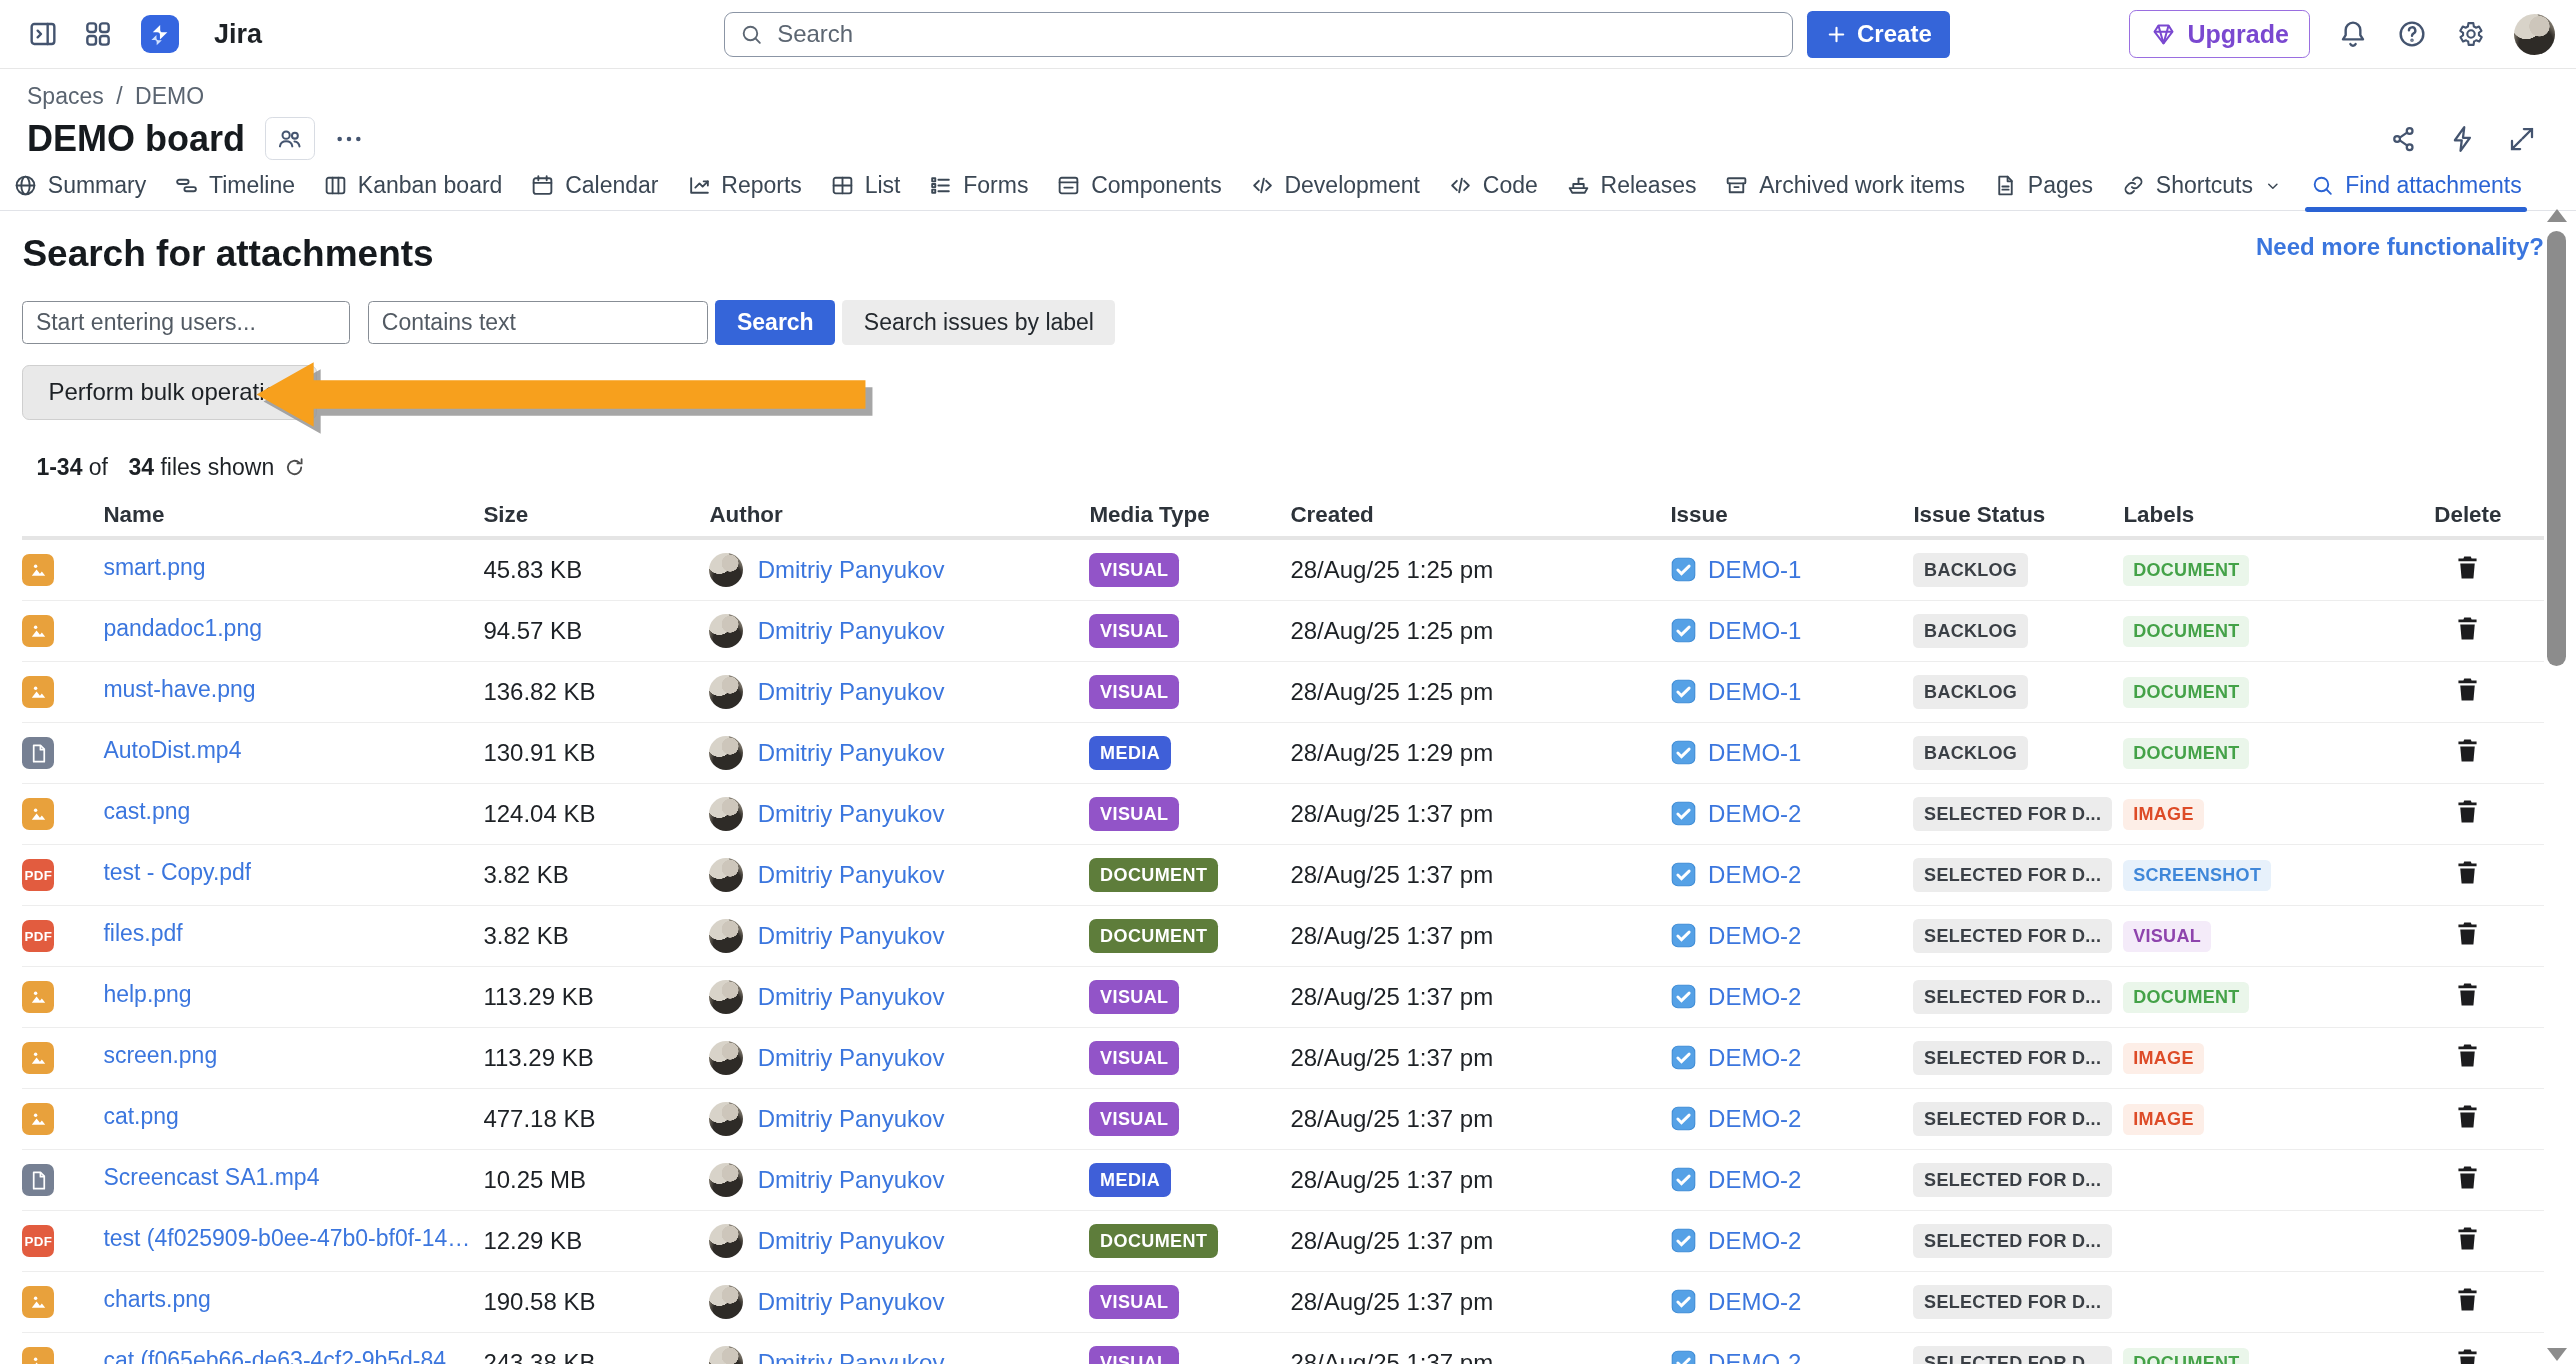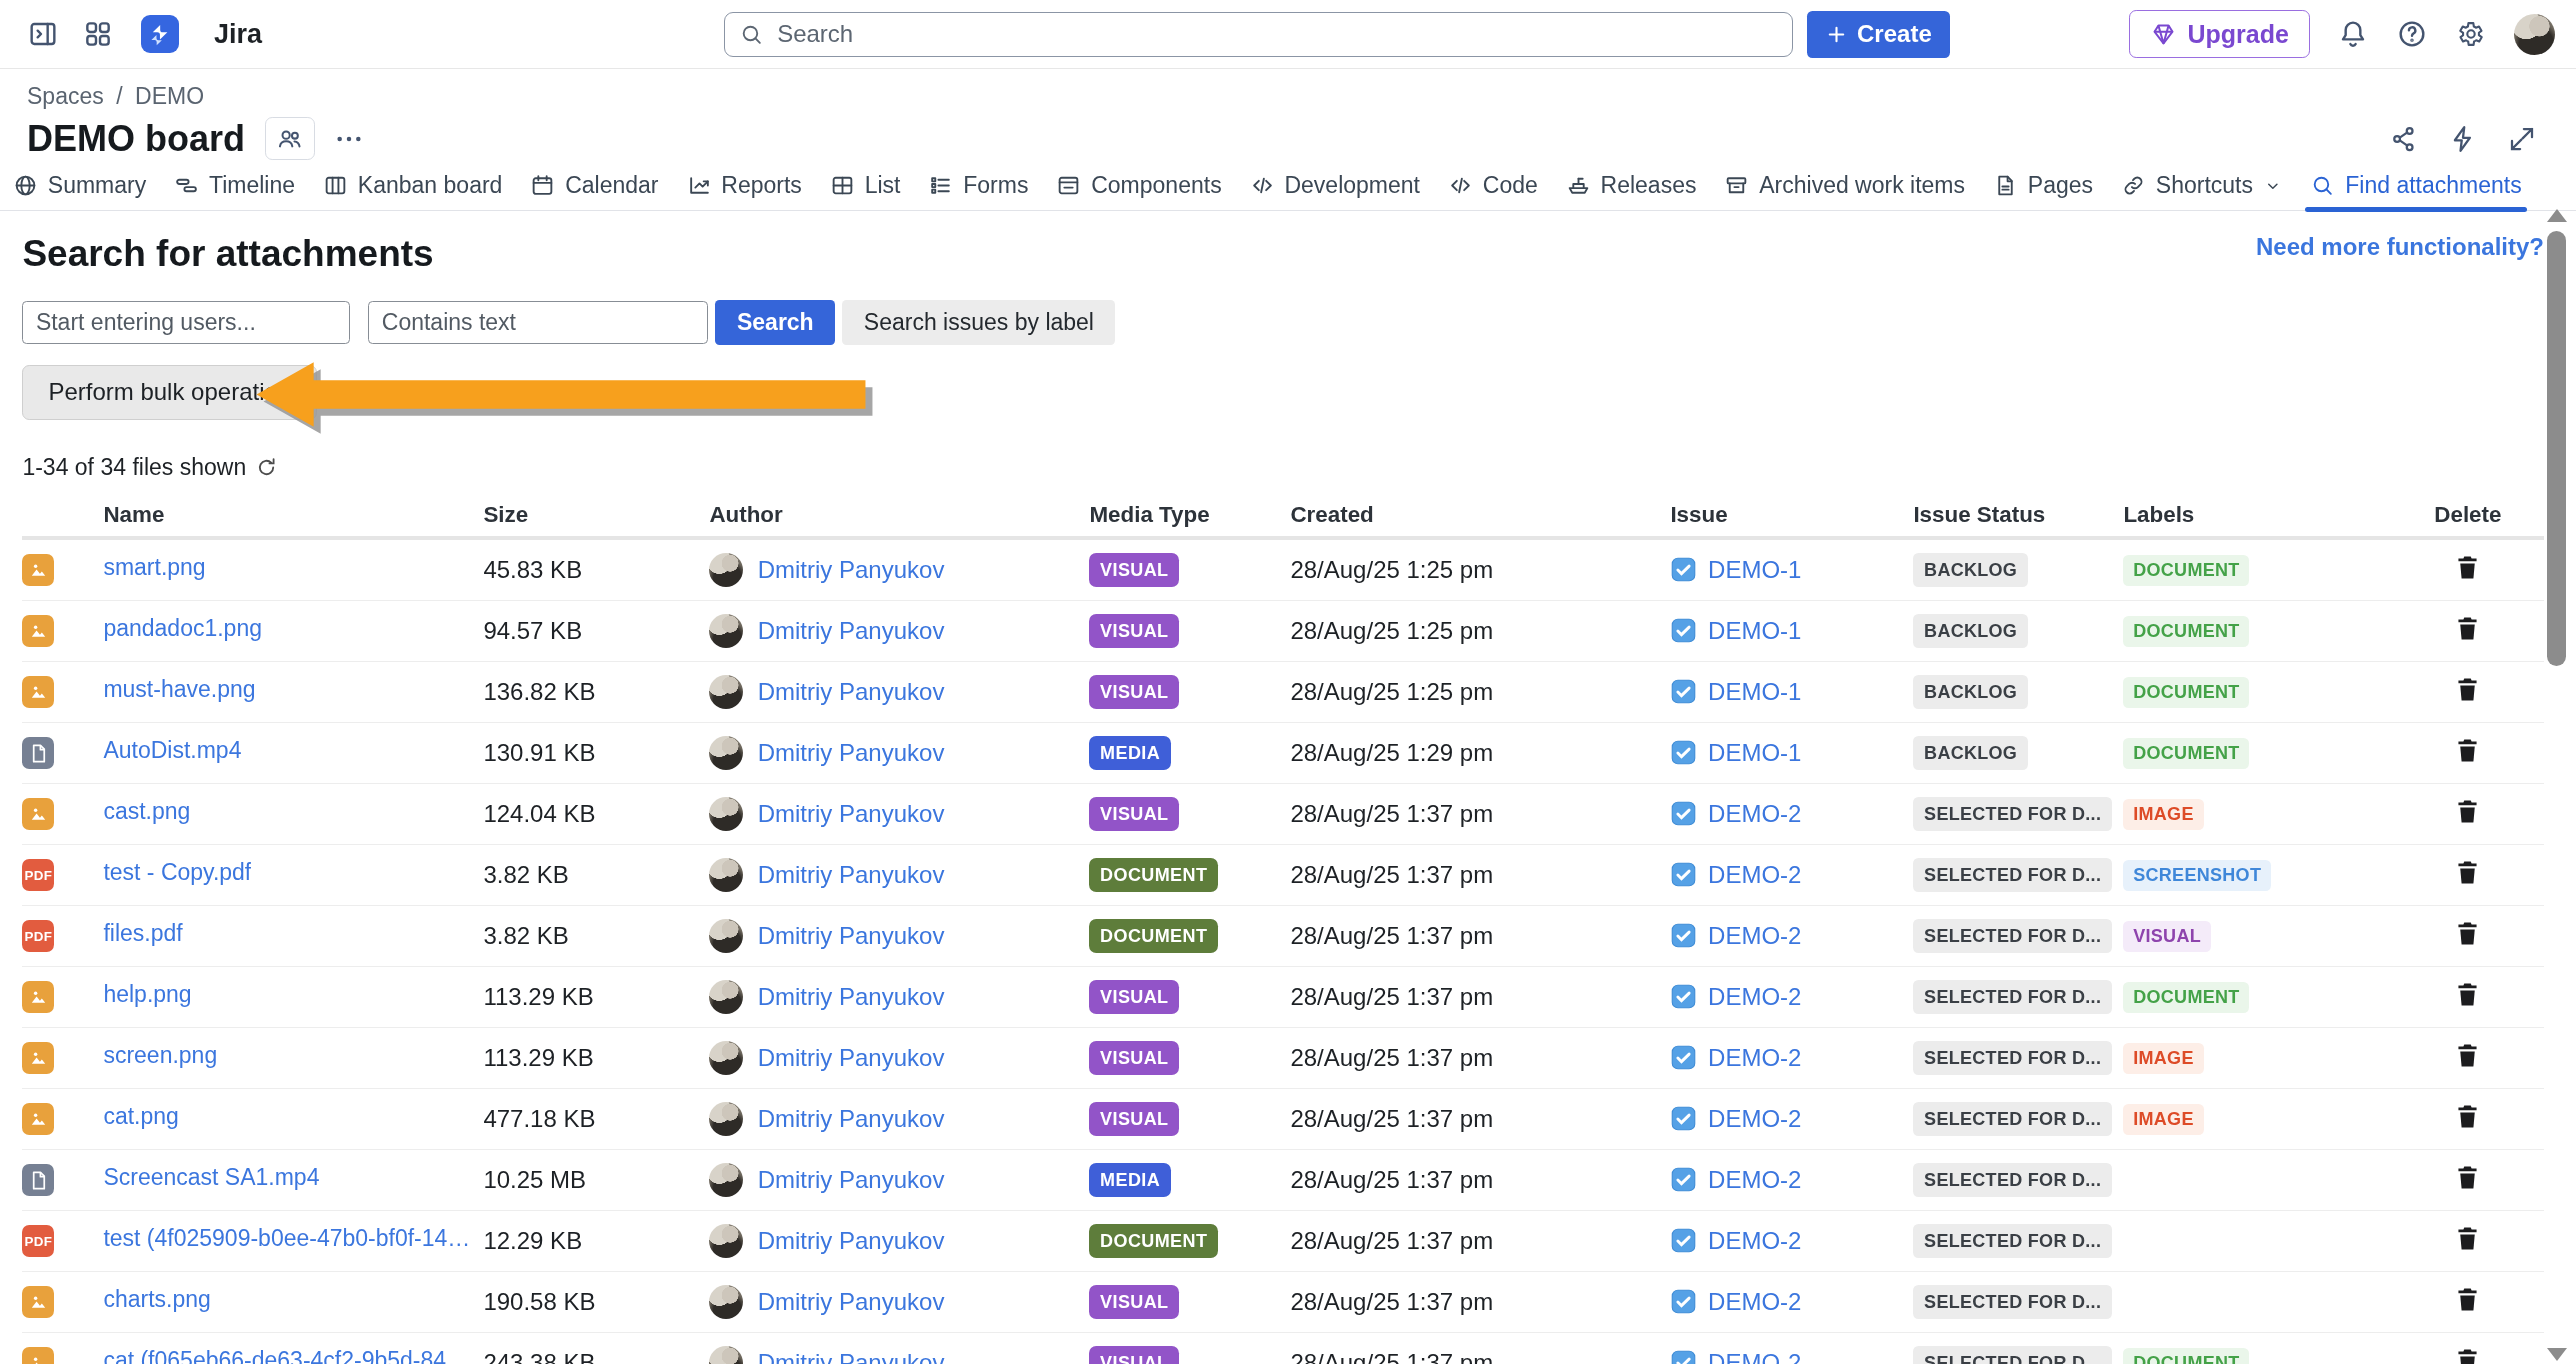--- a/index.html
+++ b/index.html
@@ -71,21 +71,21 @@
   .btn-primary{height:45px;padding:0 21.5px;border:none;border-radius:4.5px;background:#3565d9;color:#fff;
                font-size:23px;font-weight:700;cursor:pointer;font-family:inherit;}
   .btn-quiet{height:45px;padding:0 21.5px;border:none;border-radius:4.5px;background:#ececec;color:#24292e;
              font-size:23px;cursor:pointer;font-family:inherit;}
   .bulk-row{position:relative;margin-top:19.7px;height:57px;}
   .bulk-btn{height:55px;padding:0 25px;border:0.9px solid #cfcfcf;border-radius:7.2px;background:#e9e9e9;color:#1d2125;
             font-size:24px;cursor:pointer;font-family:inherit;}
   .bulk-arrow{position:absolute;left:234px;top:-8px;width:610px;height:75px;
               filter:drop-shadow(7.2px 7.2px 0 rgba(150,150,150,.85));}
   .count-line{margin-top:32px;font-size:23px;color:#1d2125;display:flex;align-items:center;}
-  .count-line .b{font-weight:400;}
+  .count-line .b{font-weight:700;margin-left:14px;}
   .refresh{margin-left:9px;color:#4c4c4c;cursor:pointer;}
   .refresh svg{width:23px;height:23px;}
 
   
   .table{margin-top:12.5px;}
   .thead,.tr{display:grid;grid-template-columns:81px 380px 226px 380px 201px 380px 243px 210px 291px 107px;align-items:center;}
   .thead{height:43px;border-bottom:4.5px solid #e5e5e5;font-size:22.4px;font-weight:700;color:#2d333a;}
   .tr{height:60px;border-bottom:1.8px solid #ededed;font-size:24px;}
   .th.center,.td-delete{justify-self:stretch;text-align:center;}
   .td{overflow:hidden;}

